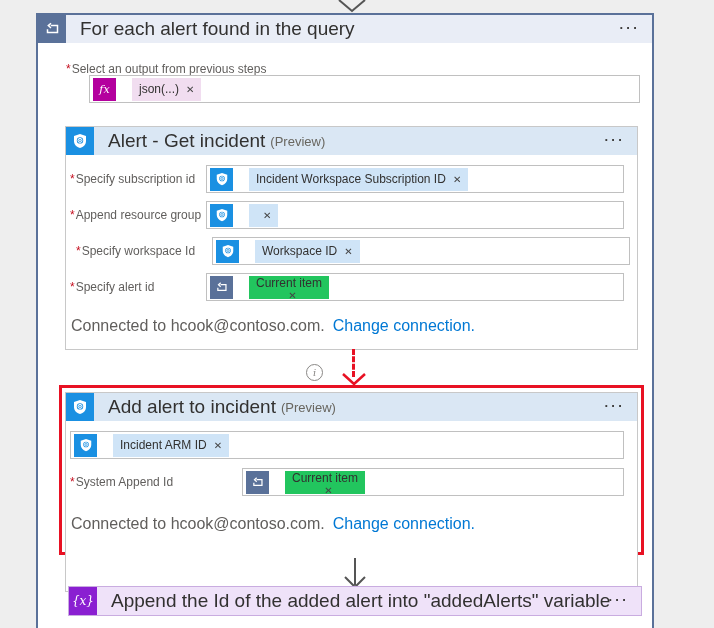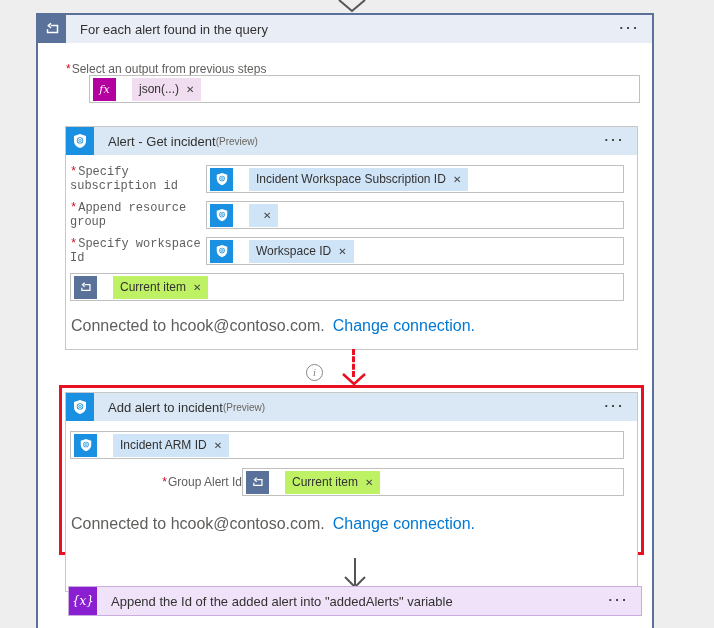--- a/index.html
+++ b/index.html
@@ -9,44 +9,44 @@
   
   .scope{position:absolute;left:36px;top:13px;width:618px;height:660px;
          background:#ffffff;border:2px solid #5a7199;box-sizing:border-box;}
   .scope-hdr{position:relative;height:28px;background:#e9edf6;display:flex;align-items:center;cursor:pointer;}
 
   .iconbox{width:28px;height:28px;flex:none;display:flex;align-items:center;justify-content:center;}
   .ic-slate{background:#5a7199;}
   .ic-blue{background:#1a90e2;}
   .ic-purple{background:#8a1fd1;}
 
-  .ttl{margin-left:14px;font-size:13px;color:#323130;white-space:nowrap;}
-  .prev{font-size:10px;color:#68665f;}
+  .ttl{margin-left:14px;font-size:19px;color:#323130;white-space:nowrap;}
+  .prev{margin-left:5px;font-size:13px;color:#68665f;}
   .dots{position:absolute;right:12px;top:50%;transform:translateY(-58%);
         font-size:13px;font-weight:bold;color:#3b3a39;letter-spacing:2.5px;cursor:pointer;}
 
   
   .card{position:absolute;background:#fff;border:1px solid #c8c8c8;box-sizing:border-box;}
   .card-hdr{position:relative;height:28px;background:#dae7f4;display:flex;align-items:center;cursor:pointer;}
 
   .row{position:absolute;left:4px;width:554px;height:28px;display:flex;align-items:center;}
   .lbl{font-size:12px;color:#605e5c;flex:none;}
-  .w1 .lbl{width:136px;font-family:Liberation Mono, monospace;}
+  .w1 .lbl{width:136px;}
   .w2 .lbl{width:172px;}
   .req{color:#c50f1f;margin-right:1px;}
   .inp{flex:1;height:28px;box-sizing:border-box;border:1px solid #c0c0c0;background:#fff;
        display:flex;align-items:center;padding-left:3px;cursor:text;}
 
   
   .tok{display:inline-flex;height:23px;align-items:stretch;cursor:pointer;gap:16px;}
   .tokcap{width:23px;display:flex;align-items:center;justify-content:center;flex:none;}
   .tokcap.fx{background:#b4009e;color:#fff;font-family:"DejaVu Serif",serif;font-style:italic;font-size:11px;}
   .tokpill{display:flex;align-items:center;padding:0 7px;font-size:12px;color:#323130;white-space:nowrap;}
   .pill-blue{background:#cfe4f7;}
-  .pill-gray{background:#bef264;}
+  .pill-gray{background:#22c55e;flex-direction:column;}
   .pill-pink{background:#f1ddf0;}
   .x{margin-left:7px;font-size:10px;color:#444;cursor:pointer;}
 
   .foot{position:absolute;left:5px;font-size:16px;color:#605e5c;white-space:nowrap;}
   .link{color:#0078d4;margin-left:8px;cursor:pointer;}
 
   
   .info-circle{position:absolute;left:268px;top:349px;width:15px;height:15px;border:1px solid #8a8886;
                border-radius:50%;color:#8a8886;font-family:"DejaVu Serif",serif;font-style:italic;
                font-size:10px;line-height:15px;text-align:center;cursor:pointer;}
@@ -144,41 +144,42 @@
                 <circle cx="8" cy="7.4" r="0.8" fill="#fff"></circle>
               </svg>
             </span>
             <span class="tokpill pill-blue">
               <span class="x">✕</span>
             </span>
           </span>
         </span>
       </div>
 
-      <div class="row" style="top:110px;">
+      <div class="row" style="top:110px;margin-left:6px;">
         <span class="lbl"><span class="req">*</span><span>Specify workspace Id</span></span>
         <span class="inp">
           <span class="tok">
             <span class="tokcap ic-blue">
               <svg width="14" height="14" viewBox="0 0 16 16">
                 <path d="M8 1 L14 3 V8 C14 11.4 11.6 14 8 15 C4.4 14 2 11.4 2 8 V3 Z" fill="#fff"></path>
                 <circle cx="8" cy="7.4" r="3.2" fill="#1a90e2"></circle>
                 <circle cx="8" cy="7.4" r="2" fill="none" stroke="#fff" stroke-width="1"></circle>
                 <circle cx="8" cy="7.4" r="0.8" fill="#fff"></circle>
               </svg>
             </span>
             <span class="tokpill pill-blue">
               <span>Workspace ID</span>
               <span class="x">✕</span>
             </span>
           </span>
         </span>
       </div>
 
       <div class="row" style="top:146px;">
+        <span class="lbl"><span class="req">*</span><span>Specify alert id</span></span>
         <span class="inp">
           <span class="tok">
             <span class="tokcap ic-slate">
               <svg width="13" height="13" viewBox="0 0 16 16">
                 <path d="M6.8 4.5 H13.5 V11.5 H3.5 V8.2" fill="none" stroke="#fff" stroke-width="1.5"></path>
                 <path d="M7 2.2 L4.3 4.6 L7 7" fill="none" stroke="#fff" stroke-width="1.5"></path>
               </svg>
             </span>
             <span class="tokpill pill-gray">
               <span>Current item</span>
@@ -193,21 +194,21 @@
       </div>
     </div>
 
     <div class="info-circle">i</div>
     <div class="red-dash"></div>
     <svg class="svg-abs" style="left:304px;top:358px;" width="24" height="13">
       <polyline points="1,1 12,11 23,1" fill="none" stroke="#e81123" stroke-width="2.5"></polyline>
     </svg>
 
     <div class="selbox">
-      <div class="card w2" style="left:3px;top:4px;width:573px;height:200px;text-align:right;">
+      <div class="card w2" style="left:3px;top:4px;width:573px;height:200px;">
         <div class="card-hdr">
           <span class="iconbox ic-blue">
             <svg width="16" height="16" viewBox="0 0 16 16">
               <path d="M8 1 L14 3 V8 C14 11.4 11.6 14 8 15 C4.4 14 2 11.4 2 8 V3 Z" fill="#fff"></path>
               <circle cx="8" cy="7.4" r="3.2" fill="#1a90e2"></circle>
               <circle cx="8" cy="7.4" r="2" fill="none" stroke="#fff" stroke-width="1"></circle>
               <circle cx="8" cy="7.4" r="0.8" fill="#fff"></circle>
             </svg>
           </span>
           <span class="ttl">Add alert to incident</span>
@@ -228,21 +229,21 @@
               </span>
               <span class="tokpill pill-blue">
                 <span>Incident ARM ID</span>
                 <span class="x">✕</span>
               </span>
             </span>
           </span>
         </div>
 
         <div class="row" style="top:75px;">
-          <span class="lbl"><span class="req">*</span><span>Group Alert Id</span></span>
+          <span class="lbl"><span class="req">*</span><span>System Append Id</span></span>
           <span class="inp">
             <span class="tok">
               <span class="tokcap ic-slate">
                 <svg width="13" height="13" viewBox="0 0 16 16">
                   <path d="M6.8 4.5 H13.5 V11.5 H3.5 V8.2" fill="none" stroke="#fff" stroke-width="1.5"></path>
                   <path d="M7 2.2 L4.3 4.6 L7 7" fill="none" stroke="#fff" stroke-width="1.5"></path>
                 </svg>
               </span>
               <span class="tokpill pill-gray">
                 <span>Current item</span>

